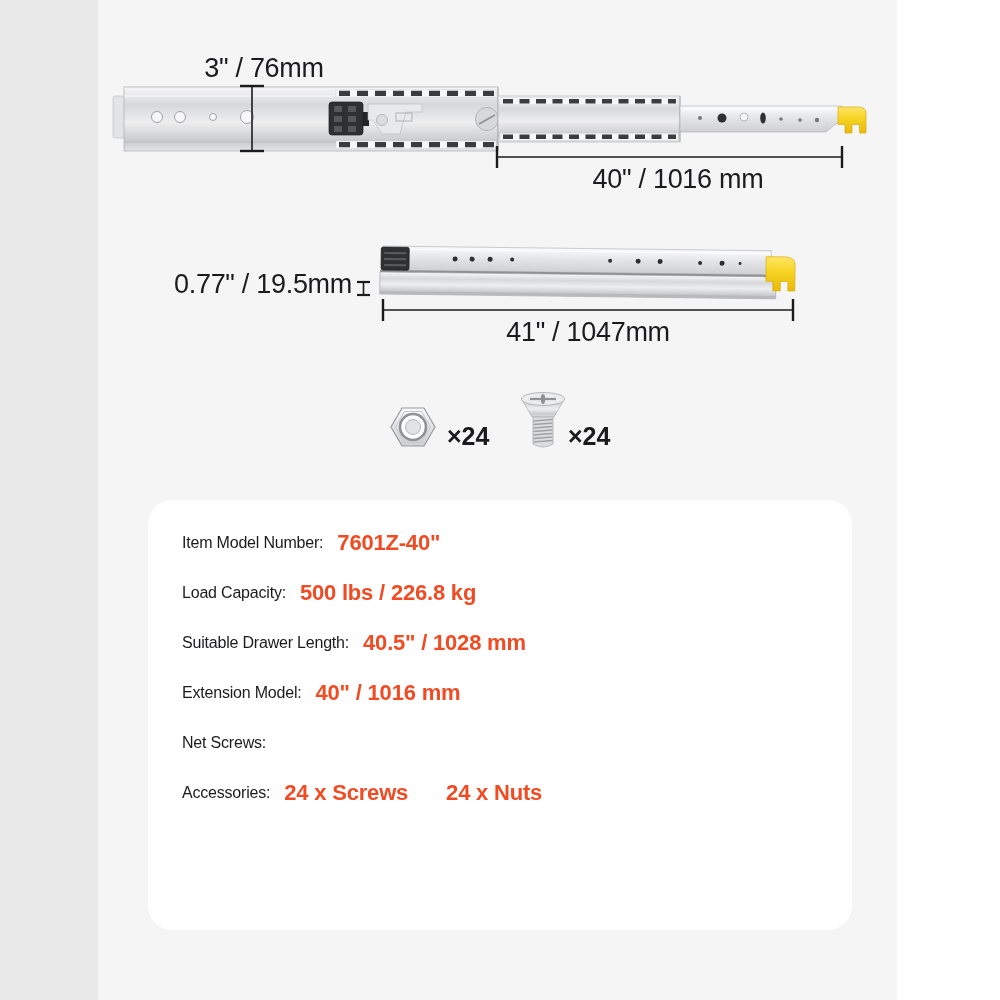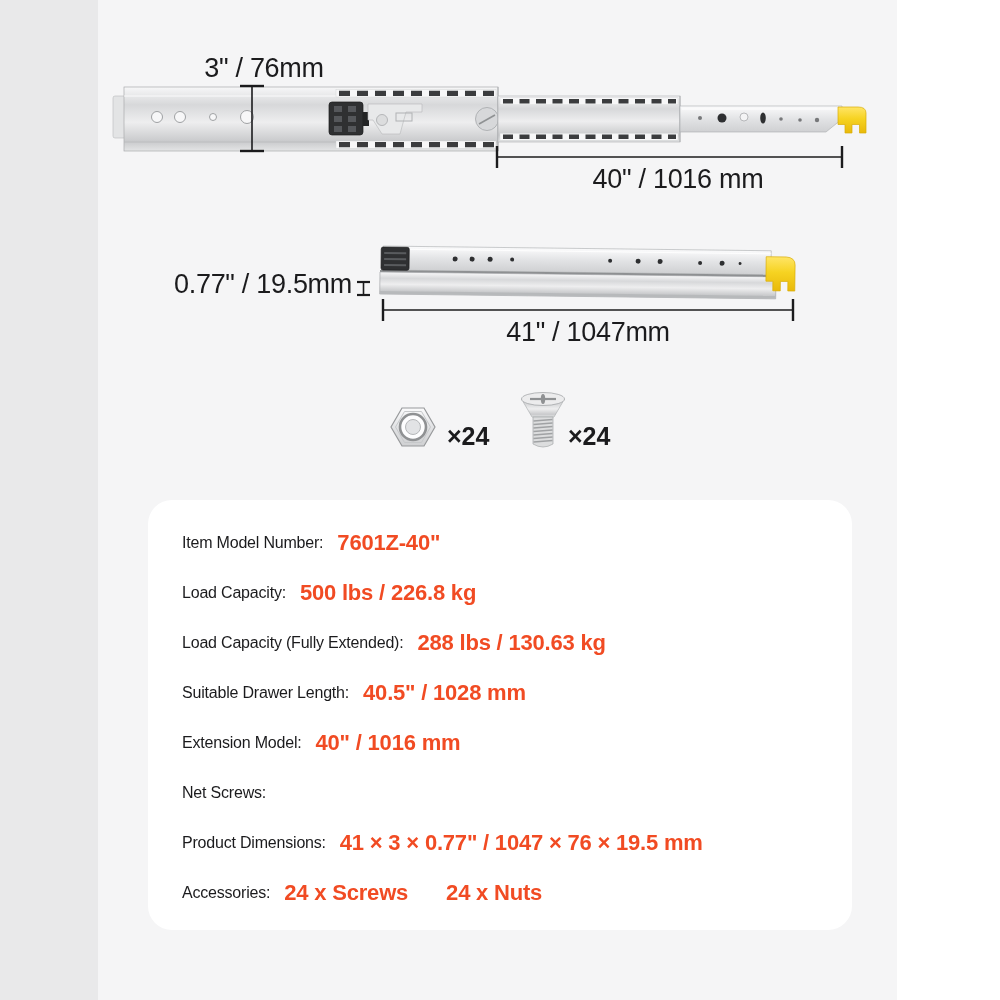--- a/index.html
+++ b/index.html
@@ -209,36 +209,28 @@
 <div class="spec-card">
   <div class="spec-row">
     <span class="spec-label">Item Model Number:</span>
     <span class="spec-value">7601Z-40"</span>
   </div>
   <div class="spec-row">
     <span class="spec-label">Load Capacity:</span>
     <span class="spec-value">500 lbs / 226.8 kg</span>
   </div>
   <div class="spec-row">
-    <span class="spec-label">Load Capacity (Fully Extended):</span>
-    <span class="spec-value">288 lbs / 130.63 kg</span>
-  </div>
-  <div class="spec-row">
     <span class="spec-label">Suitable Drawer Length:</span>
     <span class="spec-value">40.5" / 1028 mm</span>
   </div>
   <div class="spec-row">
     <span class="spec-label">Extension Model:</span>
     <span class="spec-value">40" / 1016 mm</span>
   </div>
   <div class="spec-row">
     <span class="spec-label">Net Screws:</span>
-  </div>
-  <div class="spec-row">
-    <span class="spec-label">Product Dimensions:</span>
-    <span class="spec-value">41 × 3 × 0.77" / 1047 × 76 × 19.5 mm</span>
   </div>
   <div class="spec-row">
     <span class="spec-label">Accessories:</span>
     <span class="spec-value">24 x Screws</span>
     <span class="spec-value">24 x Nuts</span>
   </div>
 </div>
 
 </body></html>

